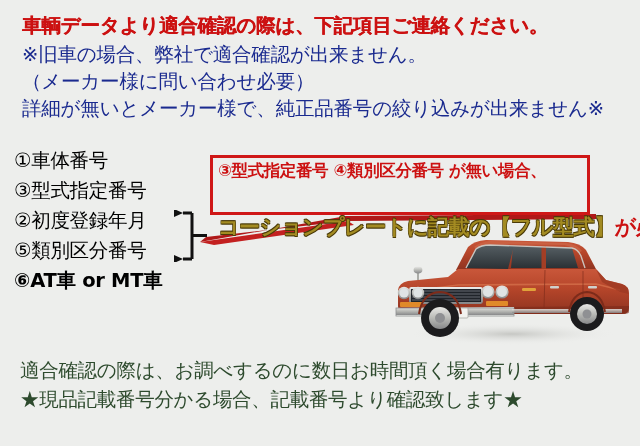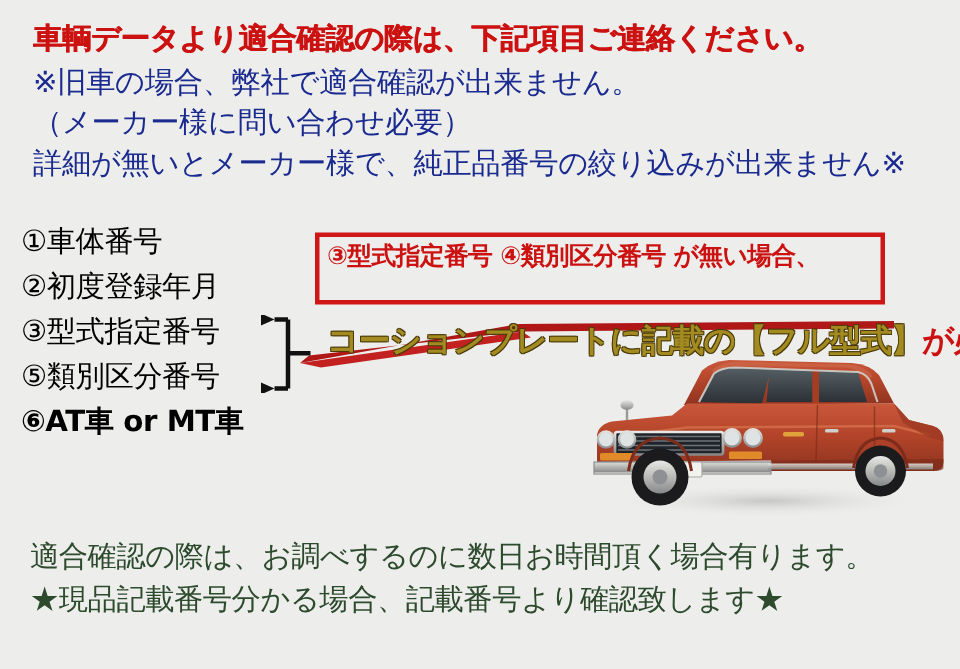--- a/index.html
+++ b/index.html
@@ -20,21 +20,21 @@
   .hdr-4{top:95px;font-size:19.5px;color:#1a2a8f;}
 
   
   .list{position:absolute;left:14px;top:146px;}
   .li{height:30px;line-height:30px;font-size:19.5px;color:#000000;
       white-space:nowrap;letter-spacing:-0.3px;font-weight:500;}
   .li.bold{font-weight:bold;}
 
   
   .callout{
-    position:absolute;left:210px;top:155px;width:380px;height:48px;
+    position:absolute;left:210px;top:155px;width:380px;height:60px;
     border:3px solid #cf1717;background:#edeeec;box-sizing:border-box;
     z-index:4;
   }
   .co-line{position:absolute;left:5px;white-space:nowrap;font-weight:bold;
            letter-spacing:-0.4px;}
   .co-line-1{top:2px;font-size:16.5px;color:#cc1111;}
   .co-line-2{top:26px;font-size:21px;margin-top:29px;}
   .co-olive{color:#a38b22;
     text-shadow:-0.6px -0.6px 0 #4a3a08, 0.6px -0.6px 0 #4a3a08,
                 -0.6px 0.6px 0 #4a3a08, 0.6px 0.6px 0 #4a3a08;}
@@ -64,24 +64,24 @@
   <div class="hdr hdr-1">車輌データより適合確認の際は、下記項目ご連絡ください。</div>
   <div class="hdr hdr-2">※旧車の場合、弊社で適合確認が出来ません。</div>
   <div class="hdr hdr-3">（メーカー様に問い合わせ必要）</div>
   <div class="hdr hdr-4">詳細が無いとメーカー様で、純正品番号の絞り込みが出来ません※</div>
 
   <div class="list">
     <div class="li">
       <span>①</span><span>車体番号</span>
     </div>
     <div class="li">
+      <span>③</span><span>型式指定番号</span>
+    </div>
+    <div class="li">
       <span>②</span><span>初度登録年月</span>
-    </div>
-    <div class="li">
-      <span>③</span><span>型式指定番号</span>
     </div>
     <div class="li">
       <span>⑤</span><span>類別区分番号</span>
     </div>
     <div class="li bold">
       <span>⑥</span><span>AT車 or MT車</span>
     </div>
   </div>
 
   <div class="bracket">

